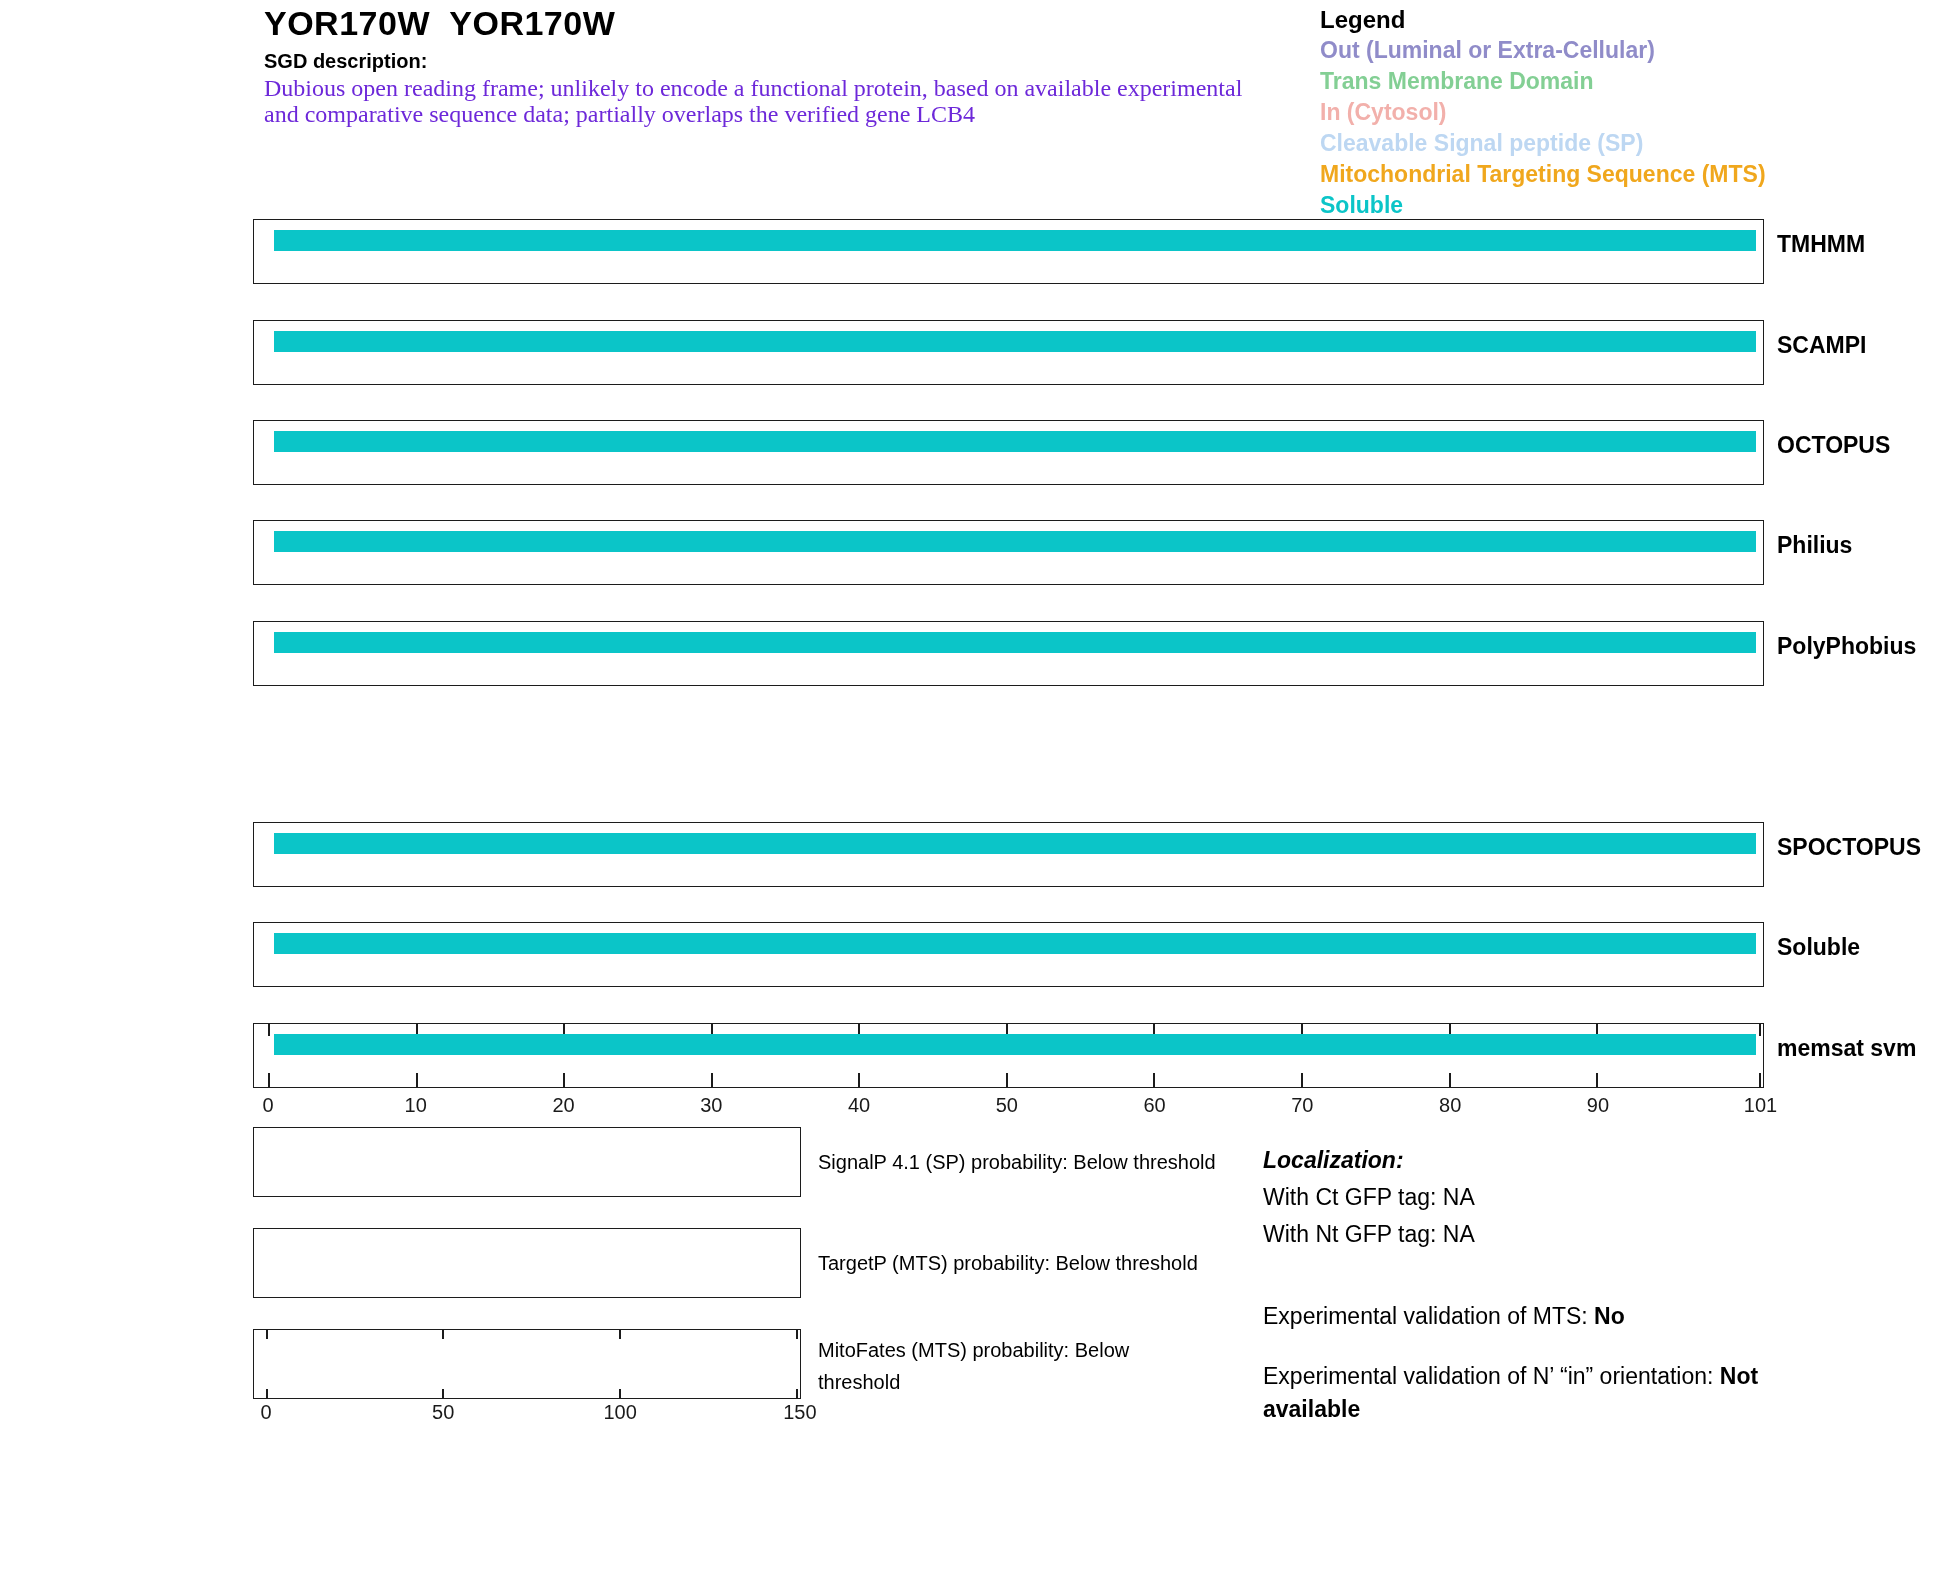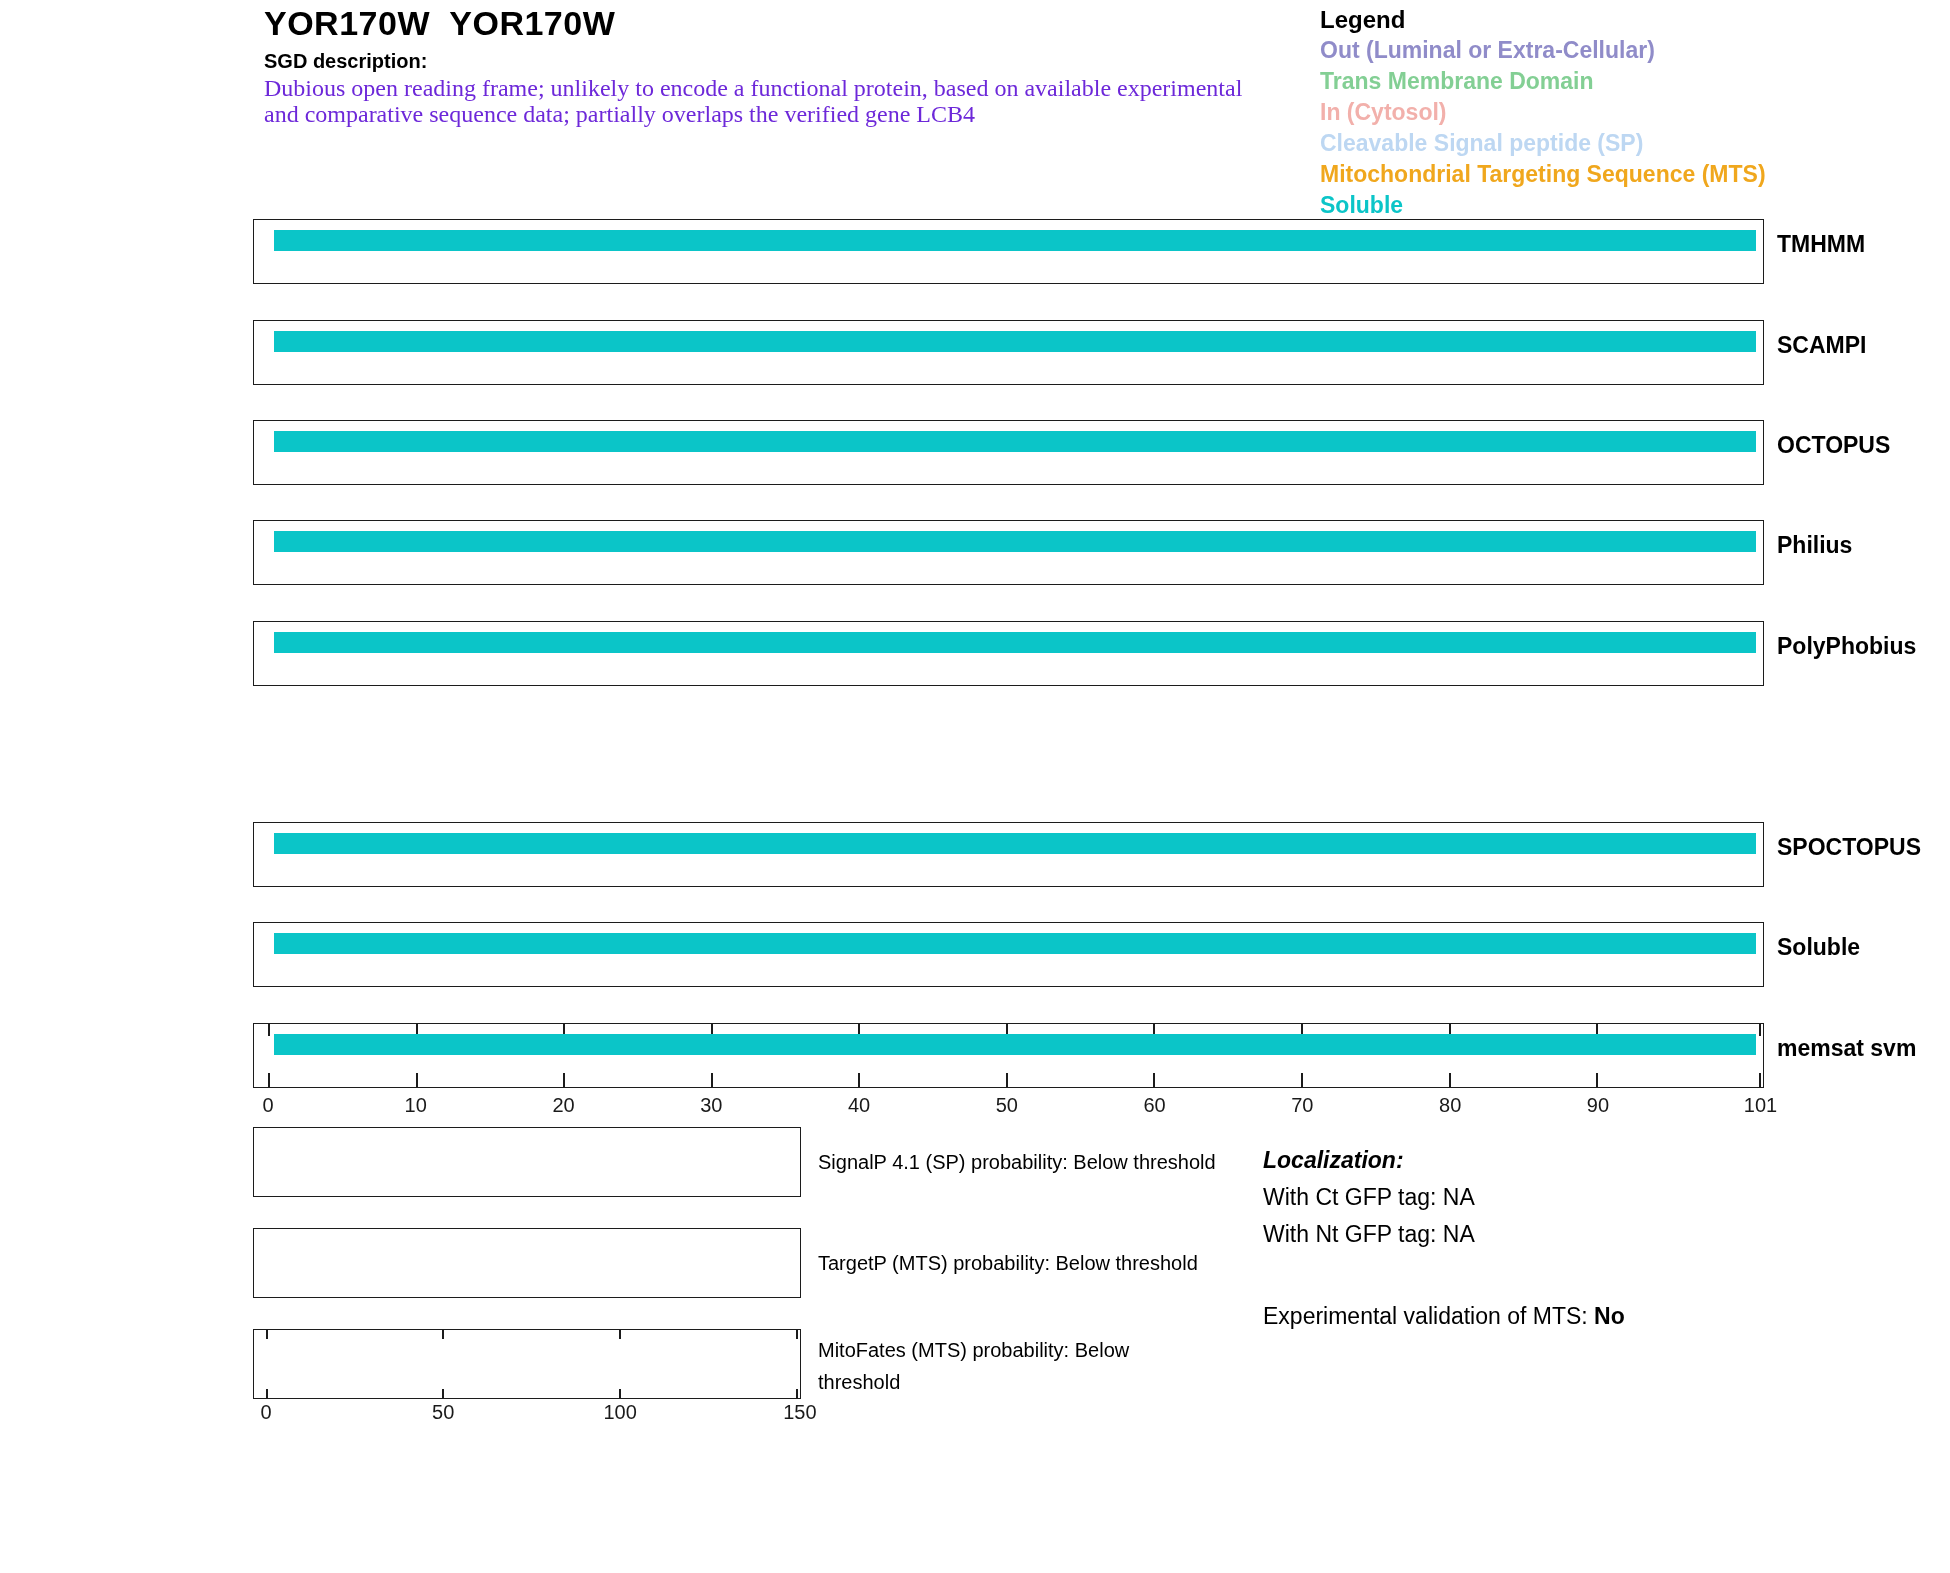--- a/index.html
+++ b/index.html
@@ -195,14 +195,15 @@
   </div>
 
   <div class="abs loc-block">
     <div class="loc-title">Localization:</div>
     <div>With Ct GFP tag: NA</div>
     <div>With Nt GFP tag: NA</div>
   </div>
 
   <div class="abs mts-line"><span>Experimental validation of MTS: </span><span class="bold">No</span></div>
 
+  <div class="abs orient-block"><span>Experimental validation of N’ “in” orientation: </span><span class="bold">Not available</span></div>
 
 </div>
 
 </body></html>

